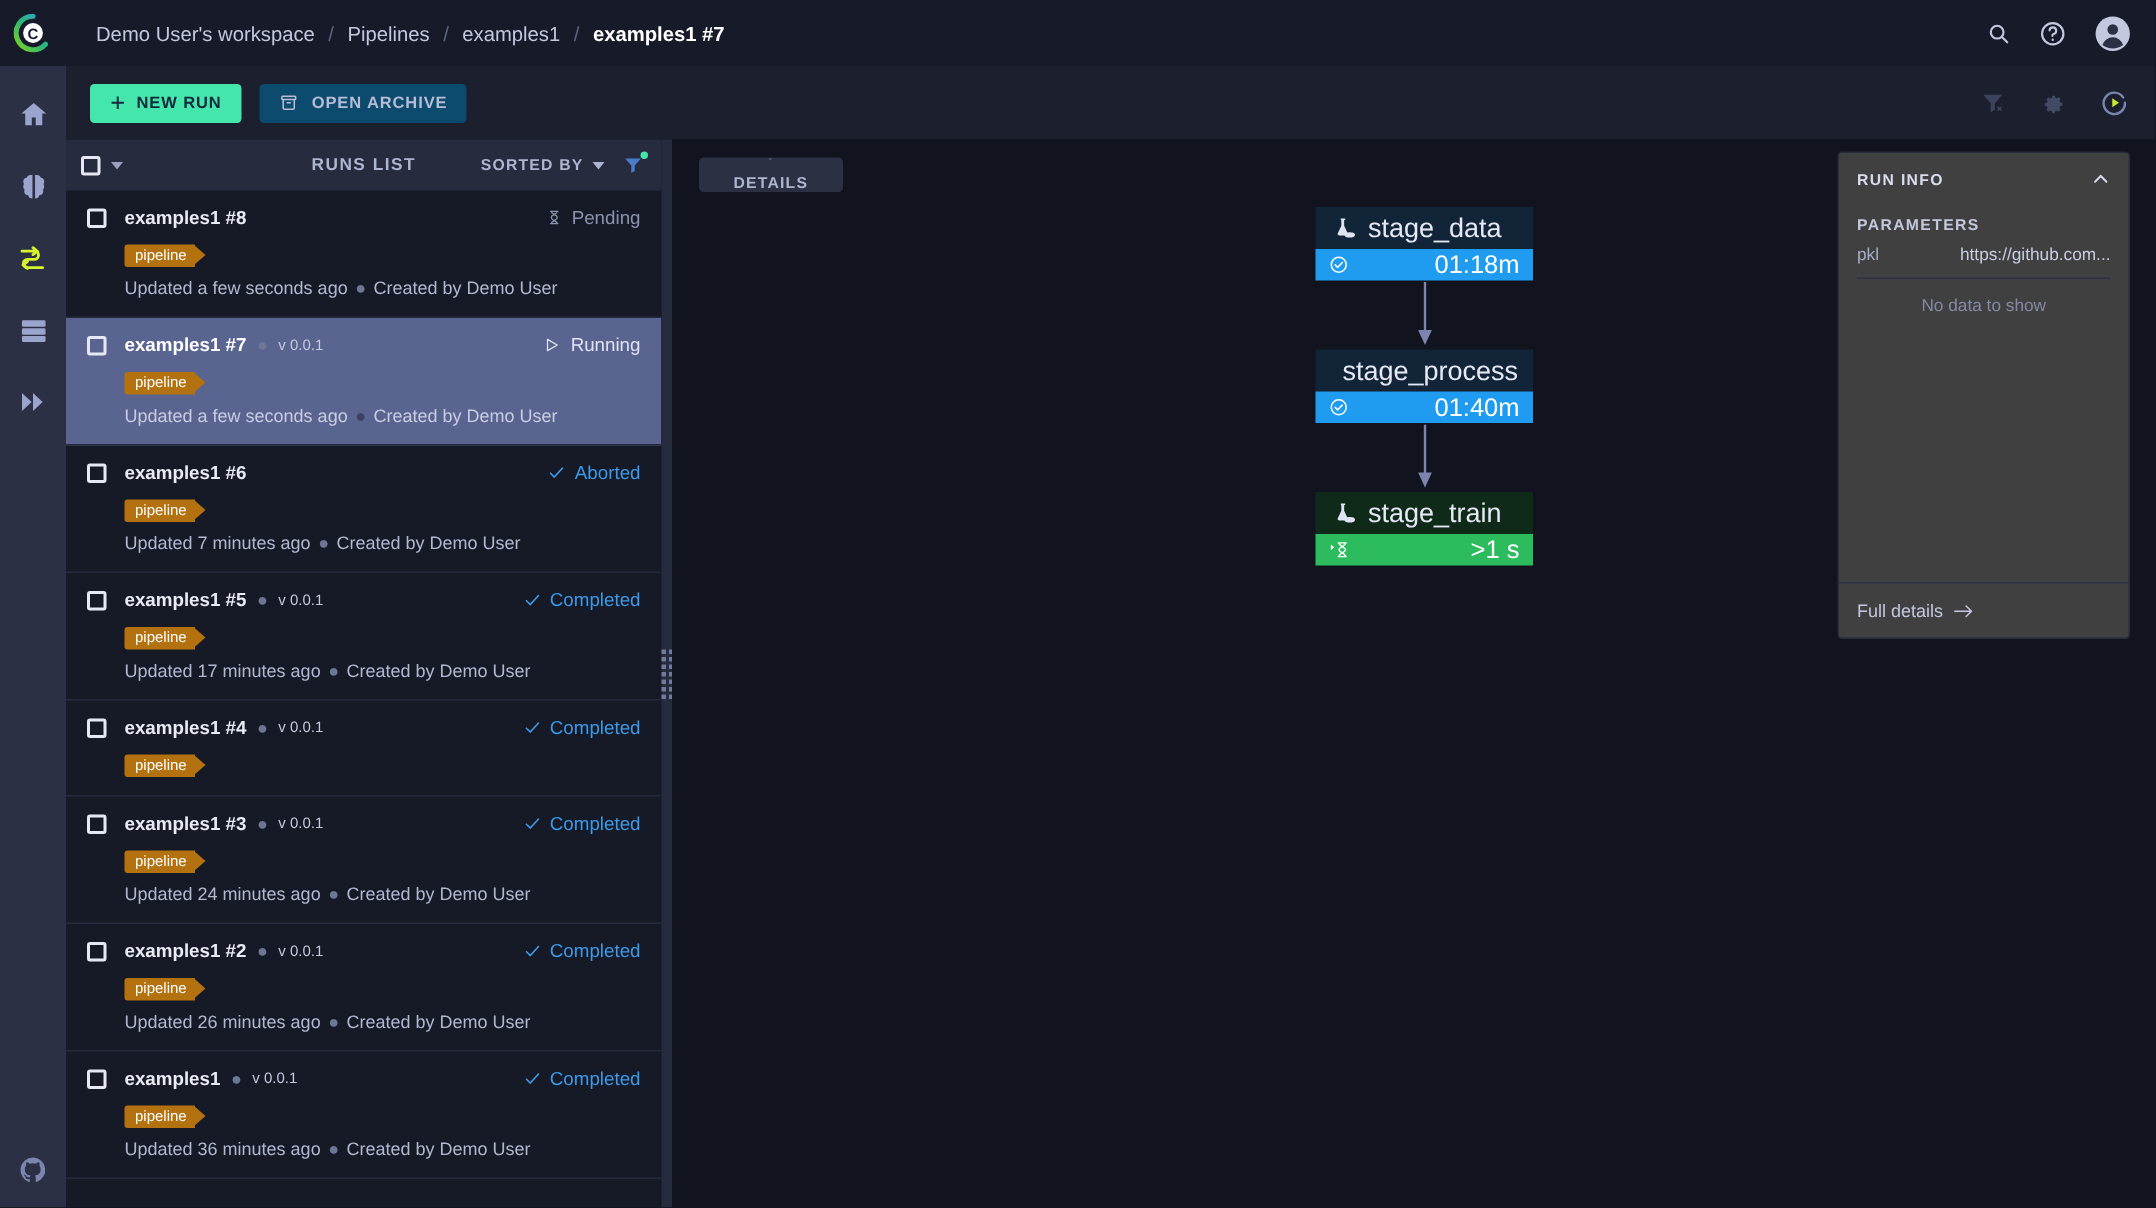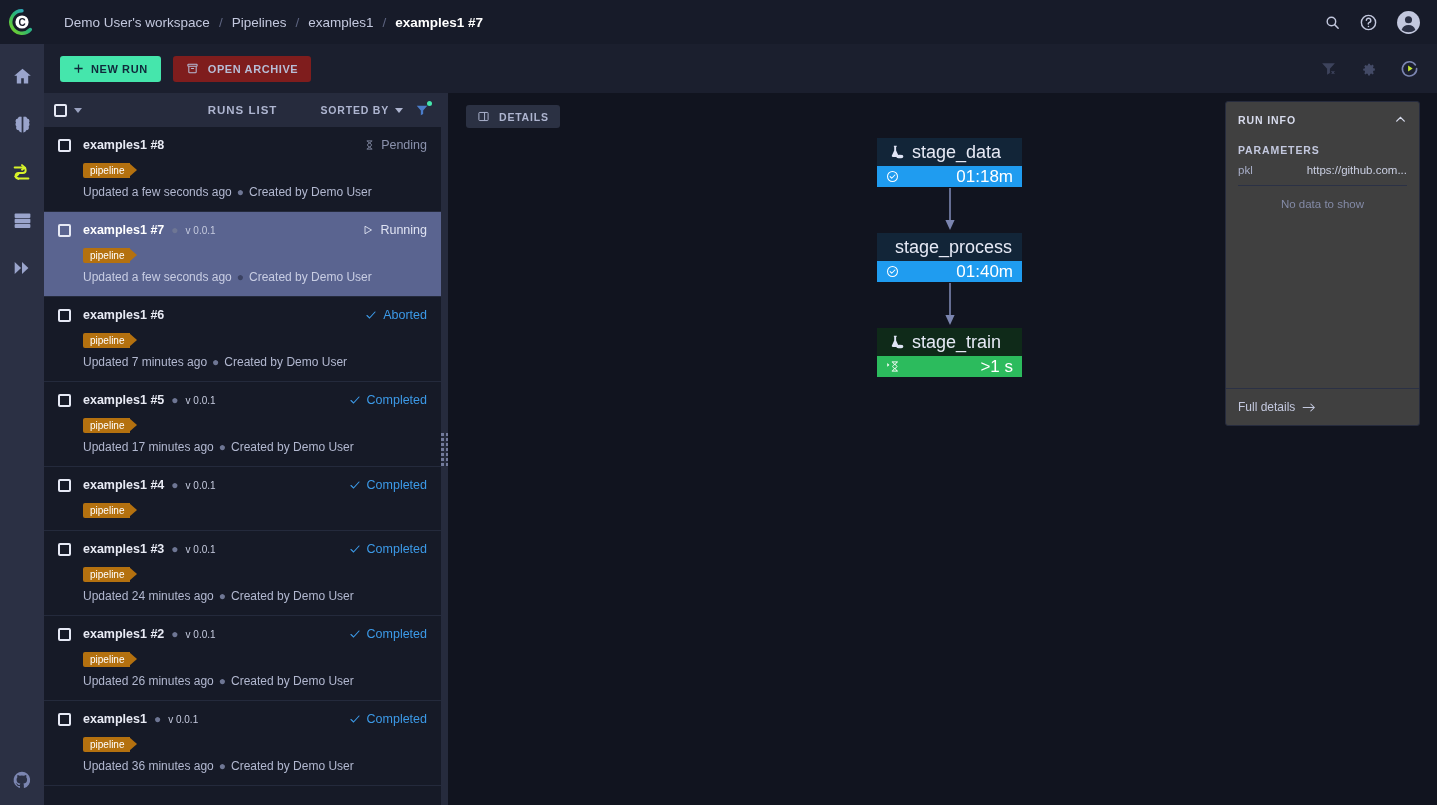--- a/index.html
+++ b/index.html
@@ -58,21 +58,21 @@
   }
   .btn-new {
     height: 26px; background: #45e6ac; color: #10293b;
     border: none; border-radius: 3px;
     font-size: 11px; font-weight: bold; letter-spacing: .6px;
     display: inline-flex; align-items: center; gap: 7px;
     padding: 0 13px; cursor: pointer;
     font-family: "Liberation Sans", sans-serif;
   }
   .btn-archive {
-    height: 26px; background: #7f1d1d; color: #b7bdd6;
+    height: 26px; background: #0c4a6e; color: #b7bdd6;
     border: none; border-radius: 3px;
     font-size: 11px; font-weight: bold; letter-spacing: .6px;
     display: inline-flex; align-items: center; gap: 9px;
     padding: 0 13px; margin-left: 12px; cursor: pointer;
     font-family: "Liberation Sans", sans-serif;
   }
   .actionbar-right { margin-left: auto; display: flex; align-items: center; gap: 23px; }
 
   
   .body { flex: 1 1 auto; display: flex; min-height: 0; }
@@ -145,22 +145,23 @@
   .grip i { display: block; width: 3px; height: 3px; background: #737b9c; }
   .grip-cols { display: flex; gap: 2px; }
 
   
   .canvas { flex: 1 1 auto; position: relative; background: #11141f; min-width: 0; }
   .details-btn {
     position: absolute; left: 18px; top: 12px;
     height: 23px; background: #2b3143; color: #aeb5d0;
     border: none; border-radius: 3px; cursor: pointer;
     font-size: 10.5px; font-weight: bold; letter-spacing: .8px;
-    display: inline-flex; align-items: center; gap: 9px; padding: 0 11px;
+    display: inline-flex; align-items: center; gap: 9px; padding: 0 23px;
     font-family: "Liberation Sans", sans-serif;
+    flex-direction: column;
   }
 
   .graph { position: absolute; left: 429px; top: 45px; width: 145px; }
   .node { width: 145px; margin: 0; }
   .node-head {
     height: 28px; display: flex; align-items: center; gap: 8px;
     padding: 0 10px; font-size: 18px; color: #e6e9f5;
   }
   .node-head.blue { background: #122538; }
   .node-head.green { background: #0f2a19; }

